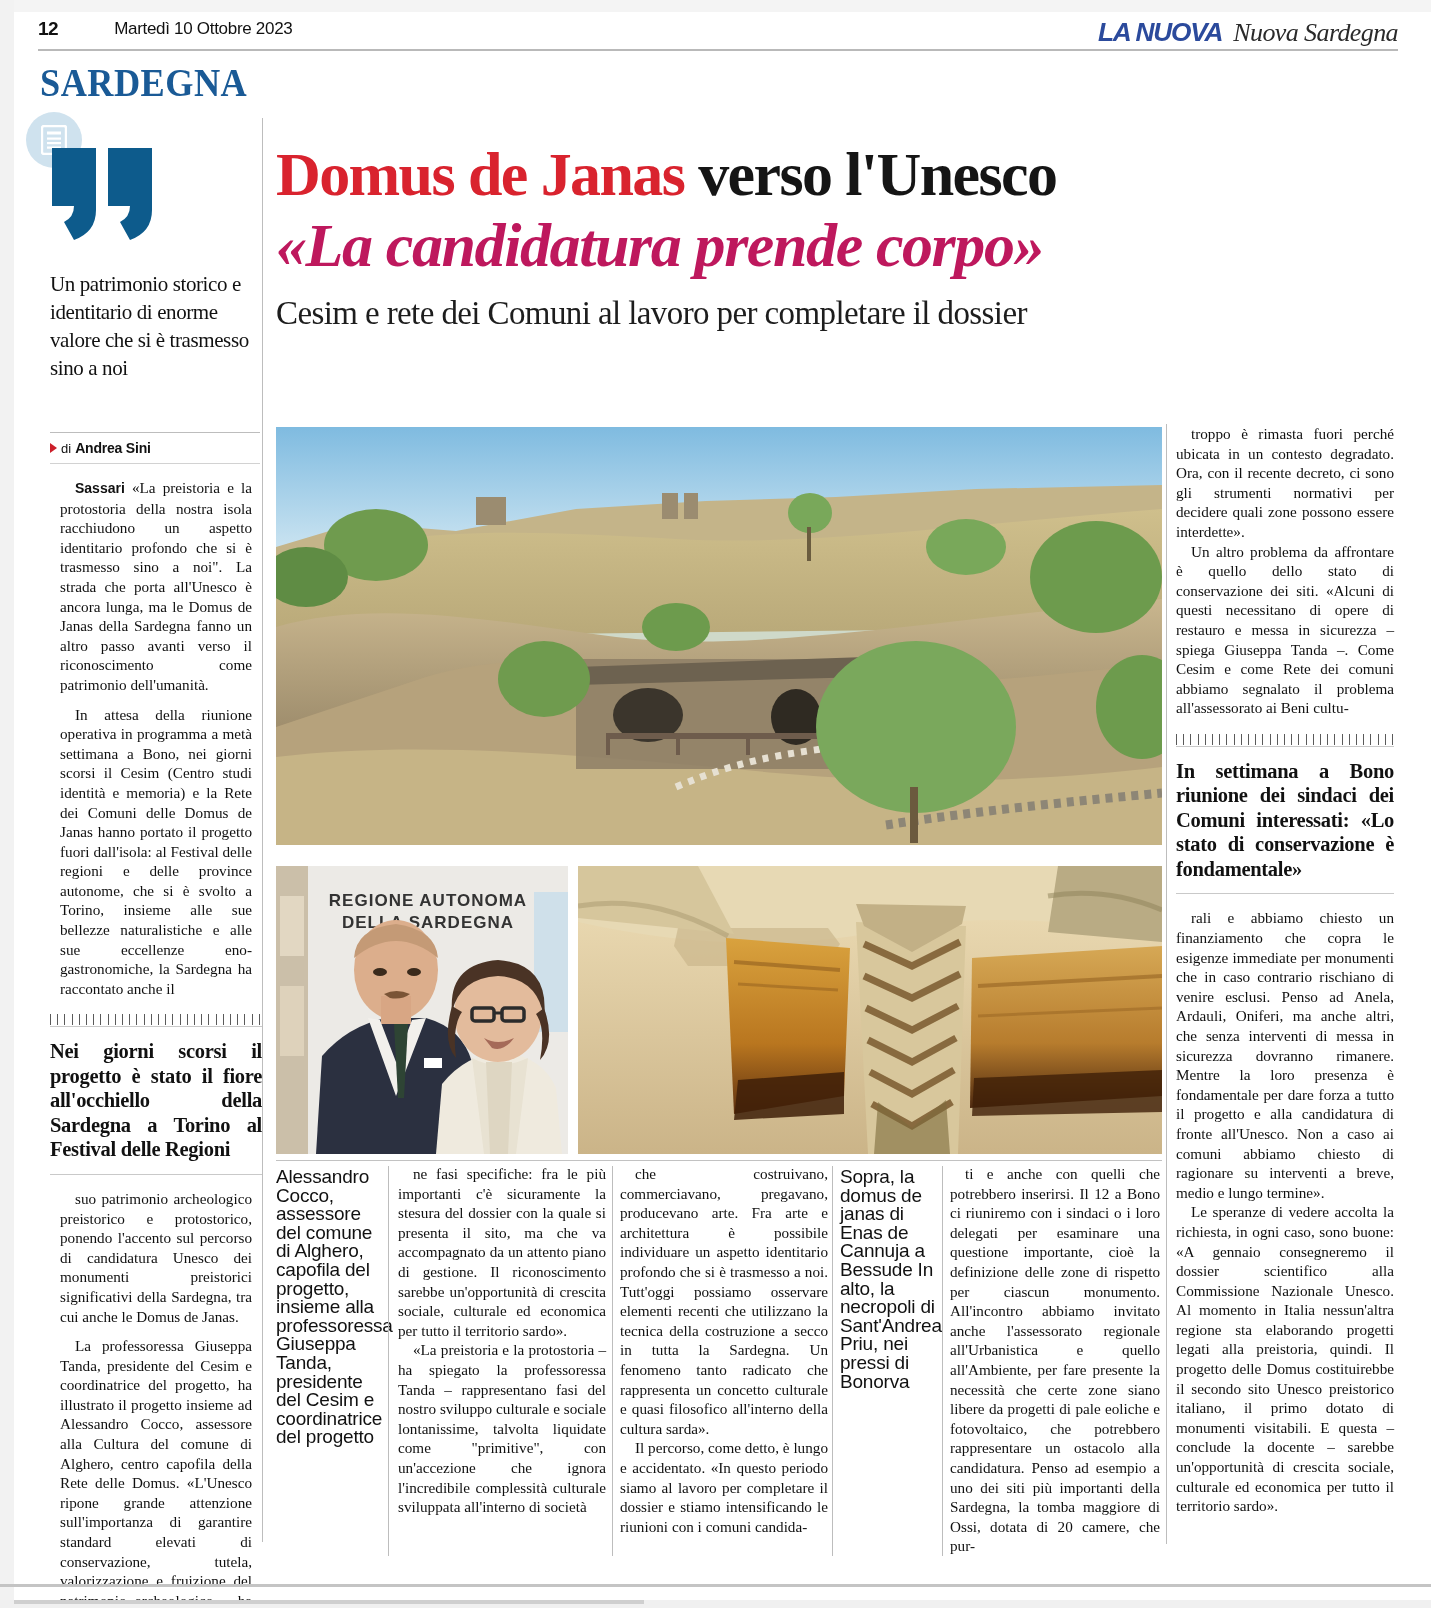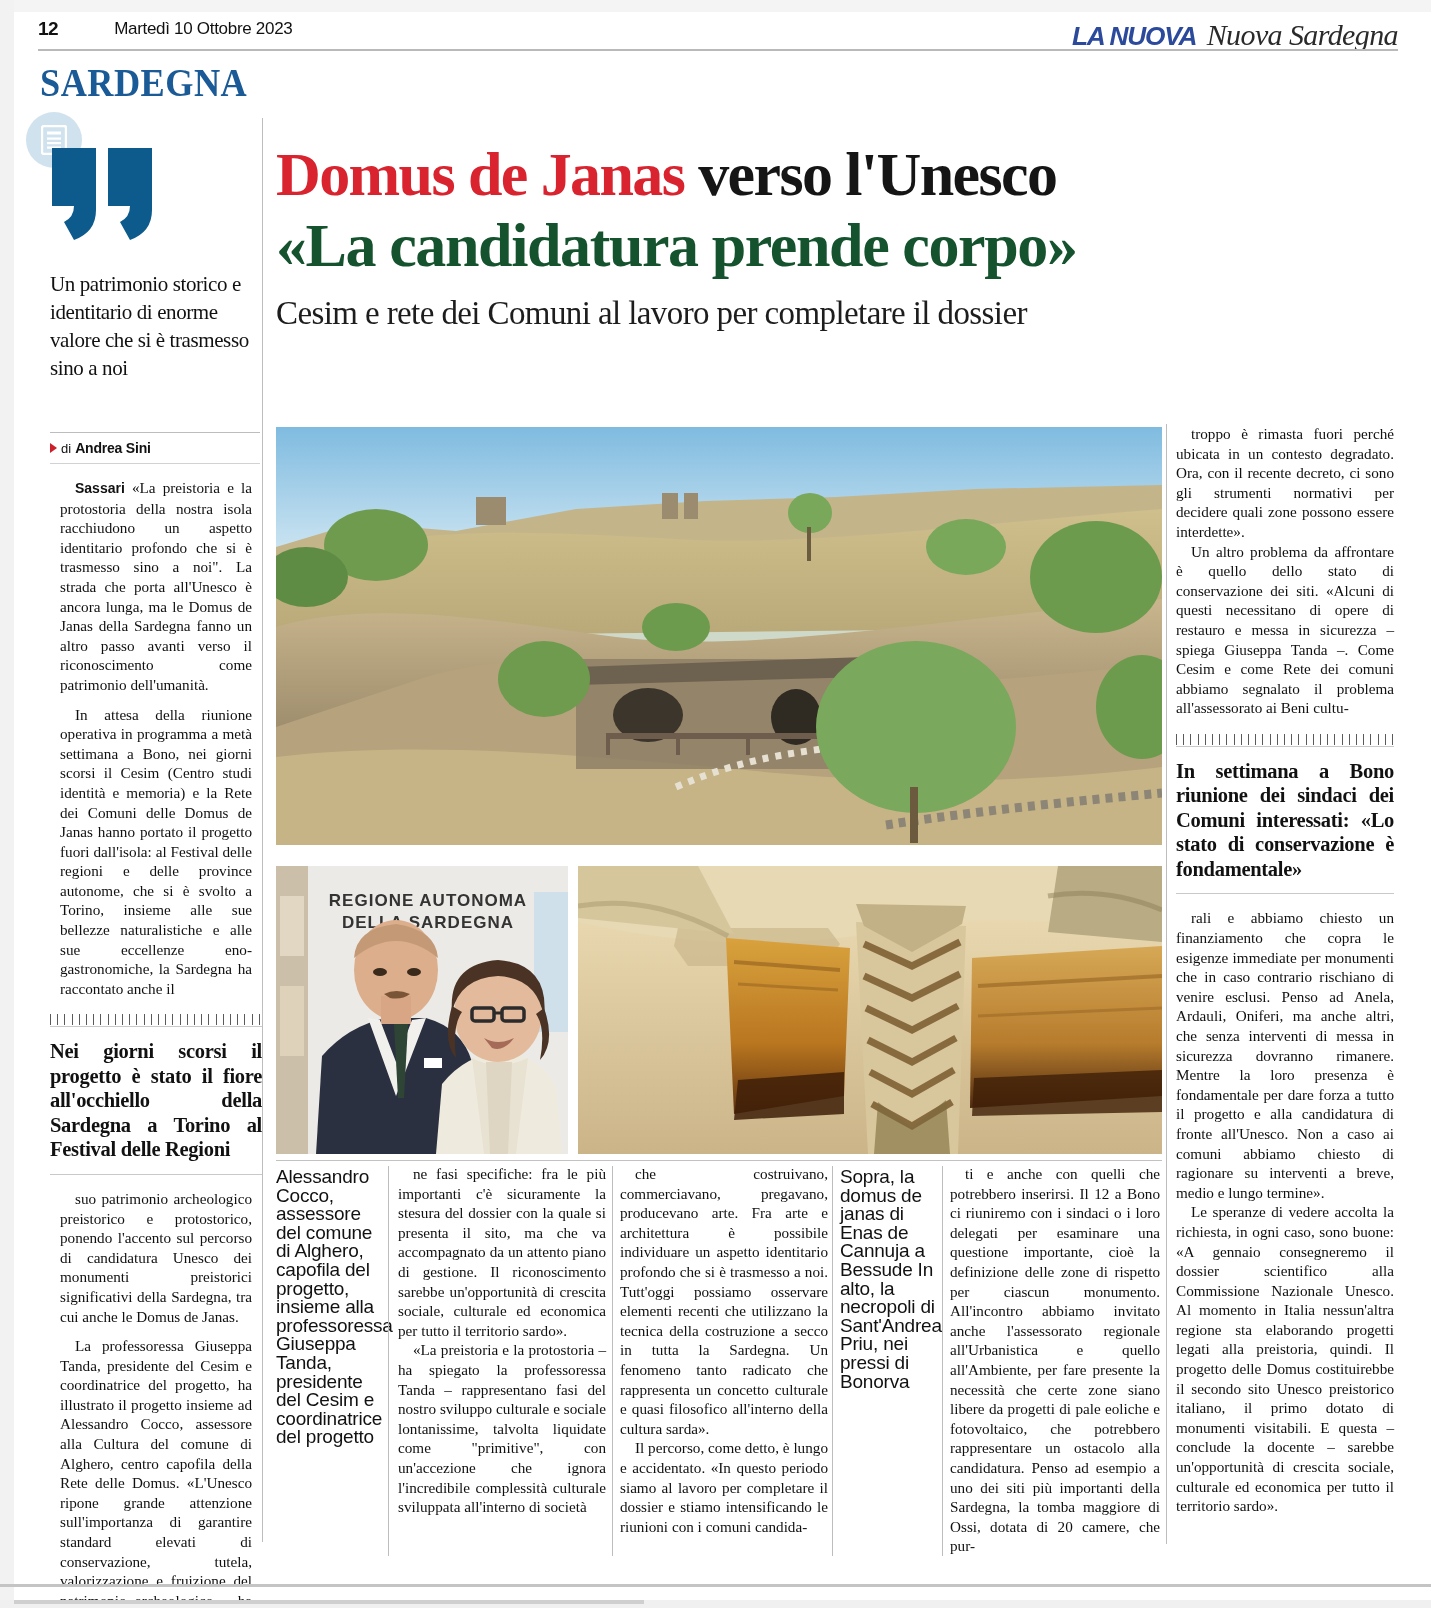--- a/index.html
+++ b/index.html
@@ -53,21 +53,21 @@
     font-weight: bold;
     font-style: italic;
     font-size: 25px;
     color: #2b4a9c;
     letter-spacing: -1.2px;
     transform: scaleX(1.05);
   }
   .mast-brand-script {
     font-family: "Liberation Serif", serif;
     font-style: italic;
-    font-size: 30px;
+    font-size: 26px;
     color: #2a2a2a;
     letter-spacing: -0.6px;
     text-align: center;
   }
   .mast-rule {
     position: absolute;
     left: 38px; top: 49px;
     width: 1360px; height: 2px;
     background: #b9b9b9;
   }
@@ -201,22 +201,23 @@
     color: #151515;
     white-space: nowrap;
   }
   .hl-red { color: #d9232e; }
   .hl-line2 {
     font-family: "Liberation Serif", serif;
     font-weight: bold;
     font-size: 62px;
     line-height: 74px;
     letter-spacing: -1.4px;
-    color: #14532d;
+    color: #be185d;
     white-space: nowrap;
+    font-style: italic;
   }
   .hl-sub {
     margin-top: 12px;
     font-family: "Liberation Serif", serif;
     font-size: 33px;
     line-height: 38px;
     letter-spacing: -0.6px;
     color: #1d1d1d;
     white-space: nowrap;
   }

